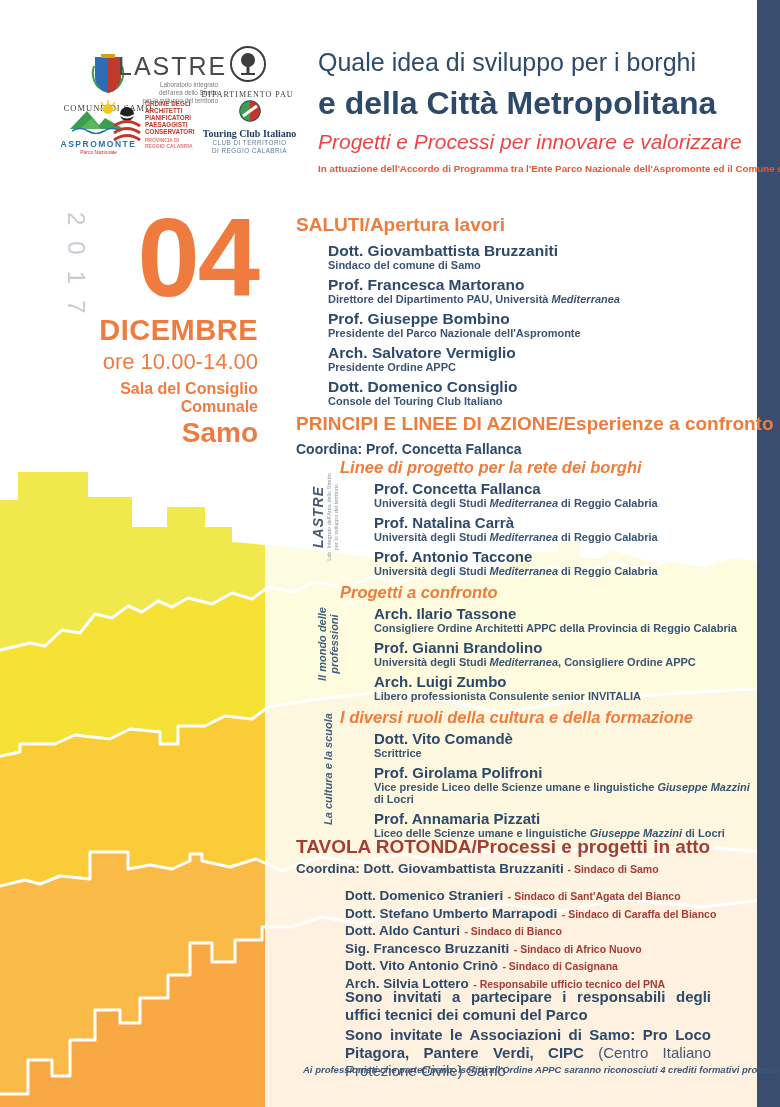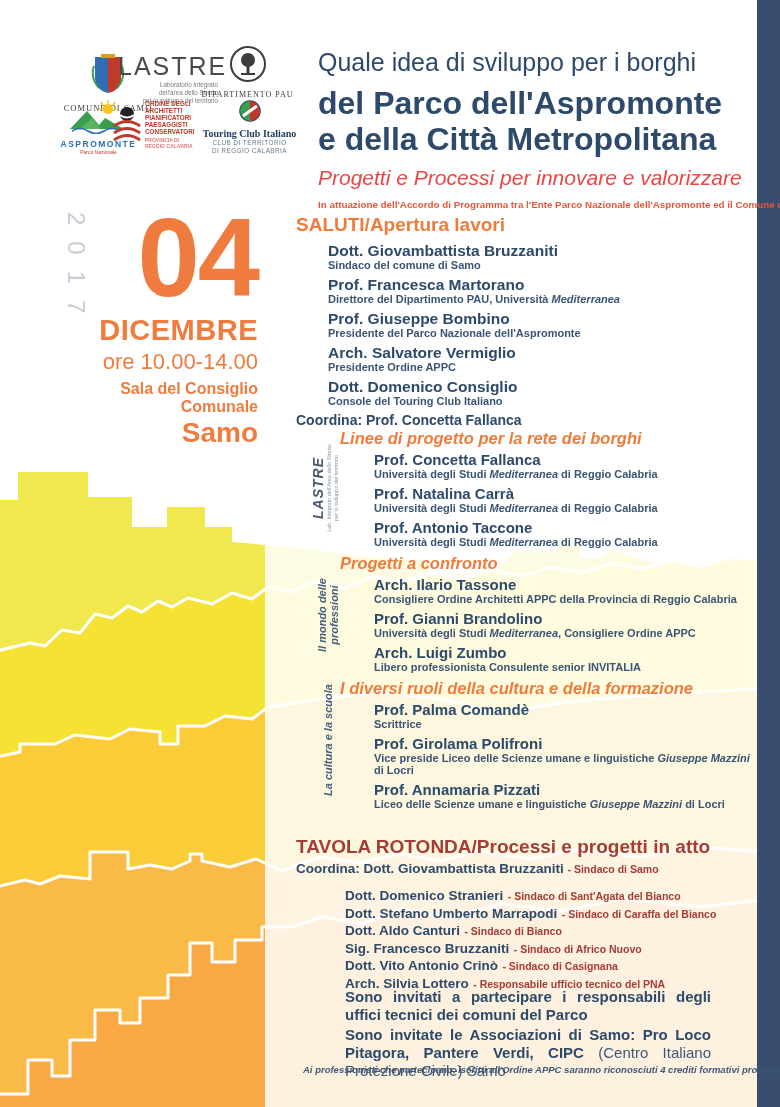--- a/index.html
+++ b/index.html
@@ -168,21 +168,20 @@
       <path d="M4,16 L18,6" stroke="#ffffff" stroke-width="3"></path>
     </svg>
     <div class="cap">Touring Club Italiano</div>
     <div class="sub">
       <span>CLUB DI TERRITORIO</span><br><span>DI REGGIO CALABRIA</span>
     </div>
   </div>
 
   <div class="titleblock">
     <div class="t1">Quale idea di sviluppo per i borghi</div>
-    <div class="t2">del Parco dell'Aspromonte</div>
     <div class="t2">e della Città Metropolitana</div>
     <div class="t3">Progetti e Processi per innovare e valorizzare</div>
     <div class="t4">In attuazione dell'Accordo di Programma tra l'Ente Parco Nazionale dell'Aspromonte ed il Comune di Samo</div>
   </div>
 
   <div class="year">2017</div>
   <div class="event">
     <div class="day">04</div>
     <div class="month">DICEMBRE</div>
     <div class="time">ore 10.00-14.00</div>
@@ -208,20 +207,21 @@
     </div>
     <div class="speaker">
       <div class="sp-name">Arch. Salvatore Vermiglio</div>
       <div class="sp-role"><span>Presidente Ordine APPC</span><em></em><span></span></div>
     </div>
     <div class="speaker">
       <div class="sp-name">Dott. Domenico Consiglio</div>
       <div class="sp-role"><span>Console del Touring Club Italiano</span><em></em><span></span></div>
     </div>
 
+    <div class="sec-head principi-head">PRINCIPI E LINEE DI AZIONE/Esperienze a confronto</div>
     <div class="coordina">Coordina: Prof. Concetta Fallanca</div>
 
     <div class="subsection">
       <div class="vlabel vl-a">
         <div class="big">LASTRE</div>
         <div class="tiny"><span>Lab. Integrato dell'Area dello Stretto</span><br><span>per lo sviluppo del territorio</span></div>
       </div>
       <div class="sub-title">Linee di progetto per la rete dei borghi</div>
       <div class="speaker">
         <div class="sp-name">Prof. Concetta Fallanca</div>
@@ -251,21 +251,21 @@
       <div class="speaker">
         <div class="sp-name">Arch. Luigi Zumbo</div>
         <div class="sp-role"><span>Libero professionista Consulente senior INVITALIA</span><em></em><span></span></div>
       </div>
     </div>
 
     <div class="subsection">
       <div class="vlabel vl-b">La cultura e la scuola</div>
       <div class="sub-title">I diversi ruoli della cultura e della formazione</div>
       <div class="speaker">
-        <div class="sp-name">Prof. Palma Comandè</div>
+        <div class="sp-name">Dott. Vito Comandè</div>
         <div class="sp-role"><span>Scrittrice</span><em></em><span></span></div>
       </div>
       <div class="speaker">
         <div class="sp-name">Prof. Girolama Polifroni</div>
         <div class="sp-role"><span>Vice preside Liceo delle Scienze umane e linguistiche </span><em>Giuseppe Mazzini</em><span> di Locri</span></div>
       </div>
       <div class="speaker">
         <div class="sp-name">Prof. Annamaria Pizzati</div>
         <div class="sp-role"><span>Liceo delle Scienze umane e linguistiche </span><em>Giuseppe Mazzini</em><span> di Locri</span></div>
       </div>

